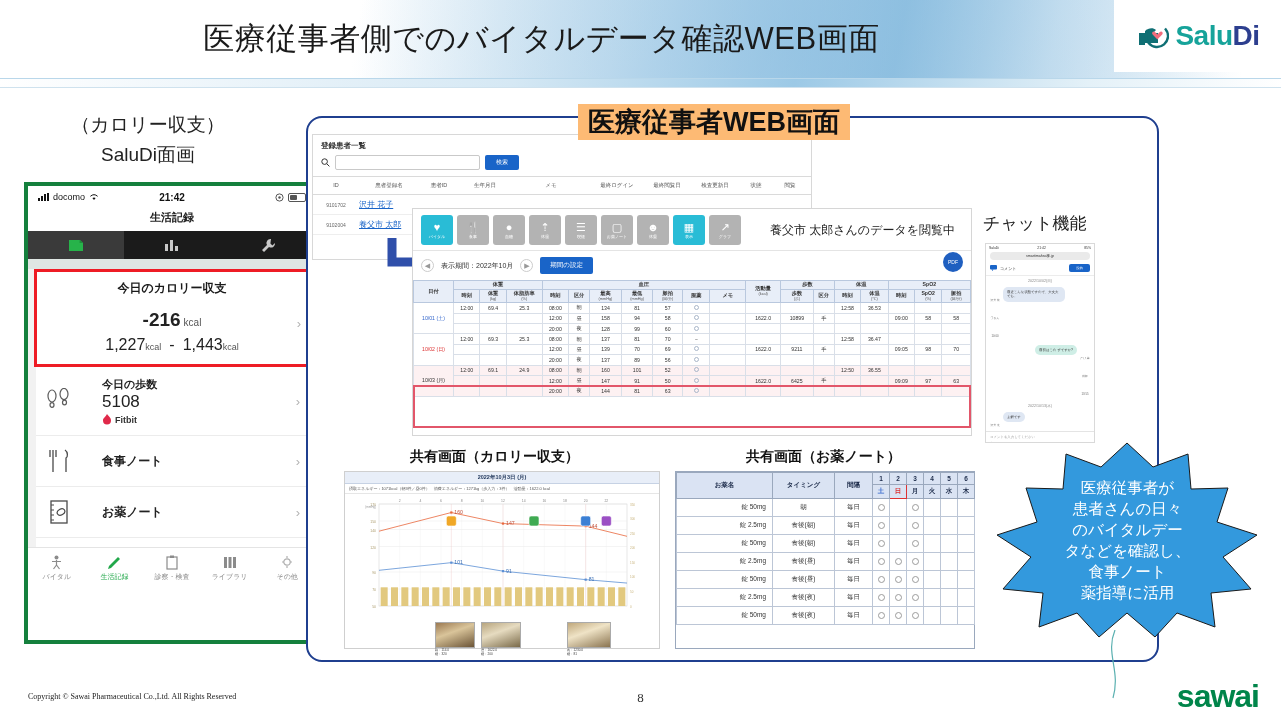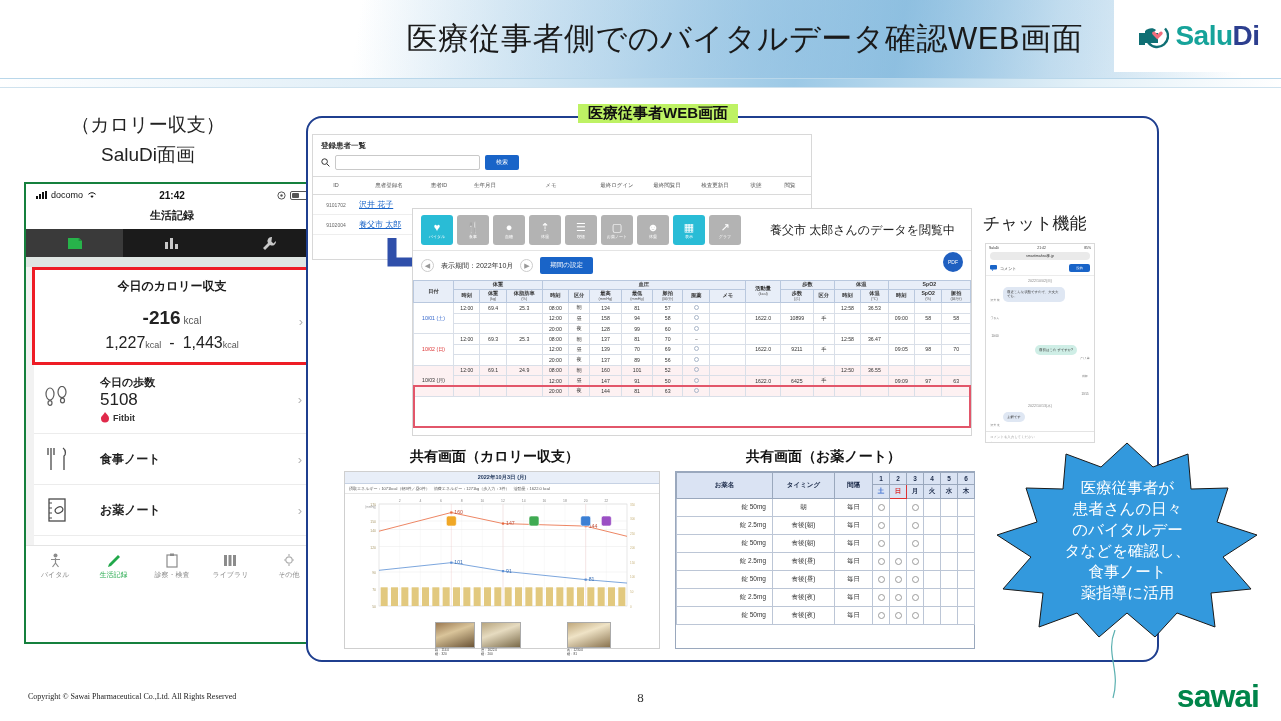--- a/index.html
+++ b/index.html
@@ -14,21 +14,21 @@
   .banner {
     position: absolute; left: 0; top: 0; width: 1281px; height: 78px;
     background: linear-gradient(100deg,#ffffff 0%, #ffffff 28%, #cfe4f2 48%, #a9cfe8 60%, #8fc0e0 70%, #cfe4f2 82%, #ffffff 97%);
     overflow: hidden;
   }
   .banner-wash {
     position:absolute; left:0; top:0; width:100%; height:100%;
     background: radial-gradient(circle at 62% 55%, rgba(140,190,225,.55) 0%, rgba(255,255,255,0) 55%);
   }
   .banner-title {
-    position: absolute; left: 0; top: 18px; width: 1083px; text-align: right;
+    position: absolute; left: 0; top: 18px; width: 1083px; text-align: center;
     font-size: 31px; font-weight: 400; color: #1a1a1a; letter-spacing: .5px;
   }
   .banner-rule {
     position:absolute; left:0; top:78px; width:1281px; height:10px;
     background: linear-gradient(100deg,#ffffff 0%, #d5e8f4 40%, #9cc9e6 62%, #e4f1f8 85%, #ffffff 100%);
     border-top:1px solid #b9d7ea; border-bottom:1px solid #cfe2ee;
   }
   .saludi-badge {
     position:absolute; right:0; top:0; width:167px; height:72px;
     background:#ffffff; display:flex; align-items:center; justify-content:center; gap:6px;
@@ -37,21 +37,21 @@
   .saludi-text { font-size:28px; font-weight:700; color:#16a39a; letter-spacing:-.5px; }
   .saludi-text .b { color:#2d3f8f; }
 
   
   .phone-title {
     position:absolute; left:24px; top:110px; width:248px; text-align:center;
     font-size:19px; color:#222; line-height:30px;
   }
   .phone {
     position:absolute; left:24px; top:182px; width:296px; height:462px;
-    background:#ffffff; border:2px solid #15803d;
+    background:#ffffff; border:4px solid #15803d;
   }
   .status-bar {
     height:22px; display:flex; align-items:center; padding:0 10px;
     font-size:9px; color:#111;
   }
   .sb-left { display:flex; align-items:center; gap:4px; flex:1; }
   .sb-mid { flex:1; text-align:center; font-size:10px; font-weight:600; }
   .sb-right { flex:1; display:flex; align-items:center; justify-content:flex-end; gap:4px; }
   .bars { display:flex; align-items:flex-end; gap:1px; height:8px; }
   .bars i { width:2px; background:#111; display:block; }
@@ -92,22 +92,22 @@
   .phone-nav { position:absolute; left:0; bottom:0; width:100%; height:42px; background:#fff; border-top:1px solid #e4e4e4; display:flex; }
   .nav-item { flex:1; display:flex; flex-direction:column; align-items:center; justify-content:center; gap:2px; font-size:7px; color:#8b8b8b; }
   .nav-item.active { color:#21a84a; }
 
   
   .web-panel {
     position:absolute; left:306px; top:116px; width:853px; height:546px;
     border:2px solid #1f3f8f; border-radius:16px; background:#fff;
   }
   .web-heading {
-    position:absolute; left:578px; top:104px; font-size:15px; font-weight:700; color:#111;
-    background:#bef264; padding:0 10px; z-index:5;
+    position:absolute; left:578px; top:104px; font-size:27px; font-weight:700; color:#111;
+    background:#fdba74; padding:0 10px; z-index:5;
   }
 
   .screenshot {
     position:absolute; left:312px; top:134px; width:500px; height:126px;
     background:#fff; border:1px solid #d8d8d8;
   }
   .ss-title { font-size:7.5px; font-weight:700; color:#333; padding:6px 8px 4px; }
   .ss-search { display:flex; align-items:center; gap:5px; padding:0 8px 6px; }
   .ss-search .inp { width:145px; height:15px; border:1px solid #c9c9c9; border-radius:2px; background:#fff; }
   .ss-search .btn { background:#1964c8; color:#fff; font-size:6px; padding:3px 11px; border-radius:2px; }

